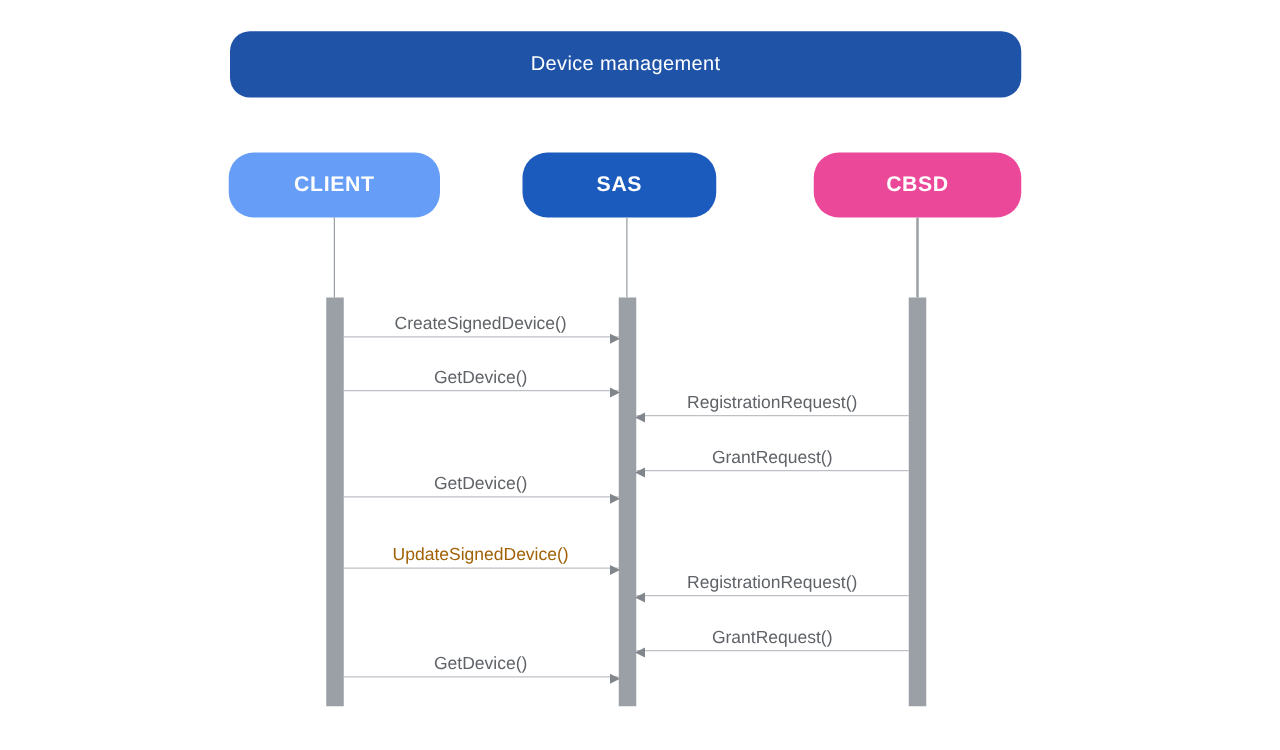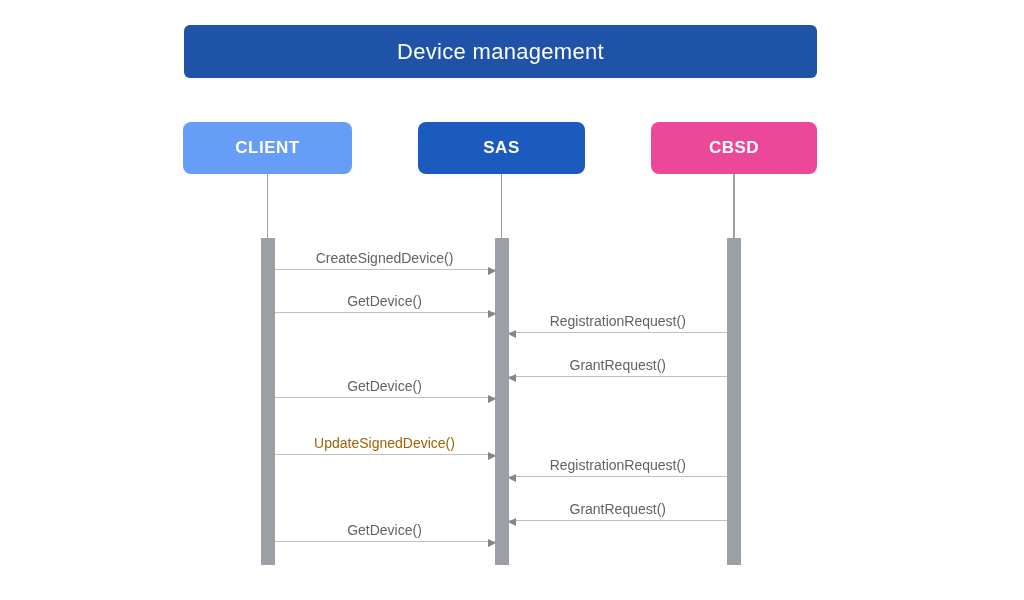--- a/index.html
+++ b/index.html
@@ -6,28 +6,28 @@
   #canvas{
     position:relative;
     width:1024px;height:600px;
     background:#ffffff;
     font-family:"Liberation Sans", sans-serif;
     overflow:hidden;
   }
   .title-bar{
     position:absolute;
     left:184px;top:25px;width:633px;height:53px;
-    border-radius:6px;
+    border-radius:16px;
     display:flex;align-items:center;justify-content:center;
-    color:#ffffff;font-size:22px;font-weight:500;
+    color:#ffffff;font-size:16px;font-weight:500;
     letter-spacing:0.3px;
   }
   .participant{
     position:absolute;top:122px;height:52px;
-    border-radius:8px;
+    border-radius:20px;
     display:flex;align-items:center;justify-content:center;
     color:#ffffff;font-size:17px;font-weight:700;
     letter-spacing:0.5px;
   }
   .lifeline{
     position:absolute;top:174px;height:64px;width:1.5px;
   }
   .activation-bar{
     position:absolute;width:14px;
   }
@@ -62,21 +62,21 @@
 
 <div id="canvas">
 
   <div class="title-bar" style="background: rgb(30, 83, 168);">
     <span>Device management</span>
   </div>
 
   <div class="participant" id="p0" style="left: 183px; width: 169px; background: rgb(102, 157, 246);">
     <span>CLIENT</span>
   </div>
-  <div class="participant" id="p1" style="left: 418px; width: 167px; background: rgb(27, 91, 189);">
+  <div class="participant" id="p1" style="left: 418px; width: 155px; background: rgb(27, 91, 189);">
     <span>SAS</span>
   </div>
   <div class="participant" id="p2" style="left: 651px; width: 166px; background: #ec4899;">
     <span>CBSD</span>
   </div>
 
   <div id="lifelines">
       <div class="lifeline" style="left: 266.75px; background: rgb(154, 160, 166);"></div>
       <div class="lifeline" style="left: 500.75px; background: rgb(154, 160, 166);"></div>
       <div class="lifeline" style="left: 733.25px; background: rgb(154, 160, 166);"></div>

